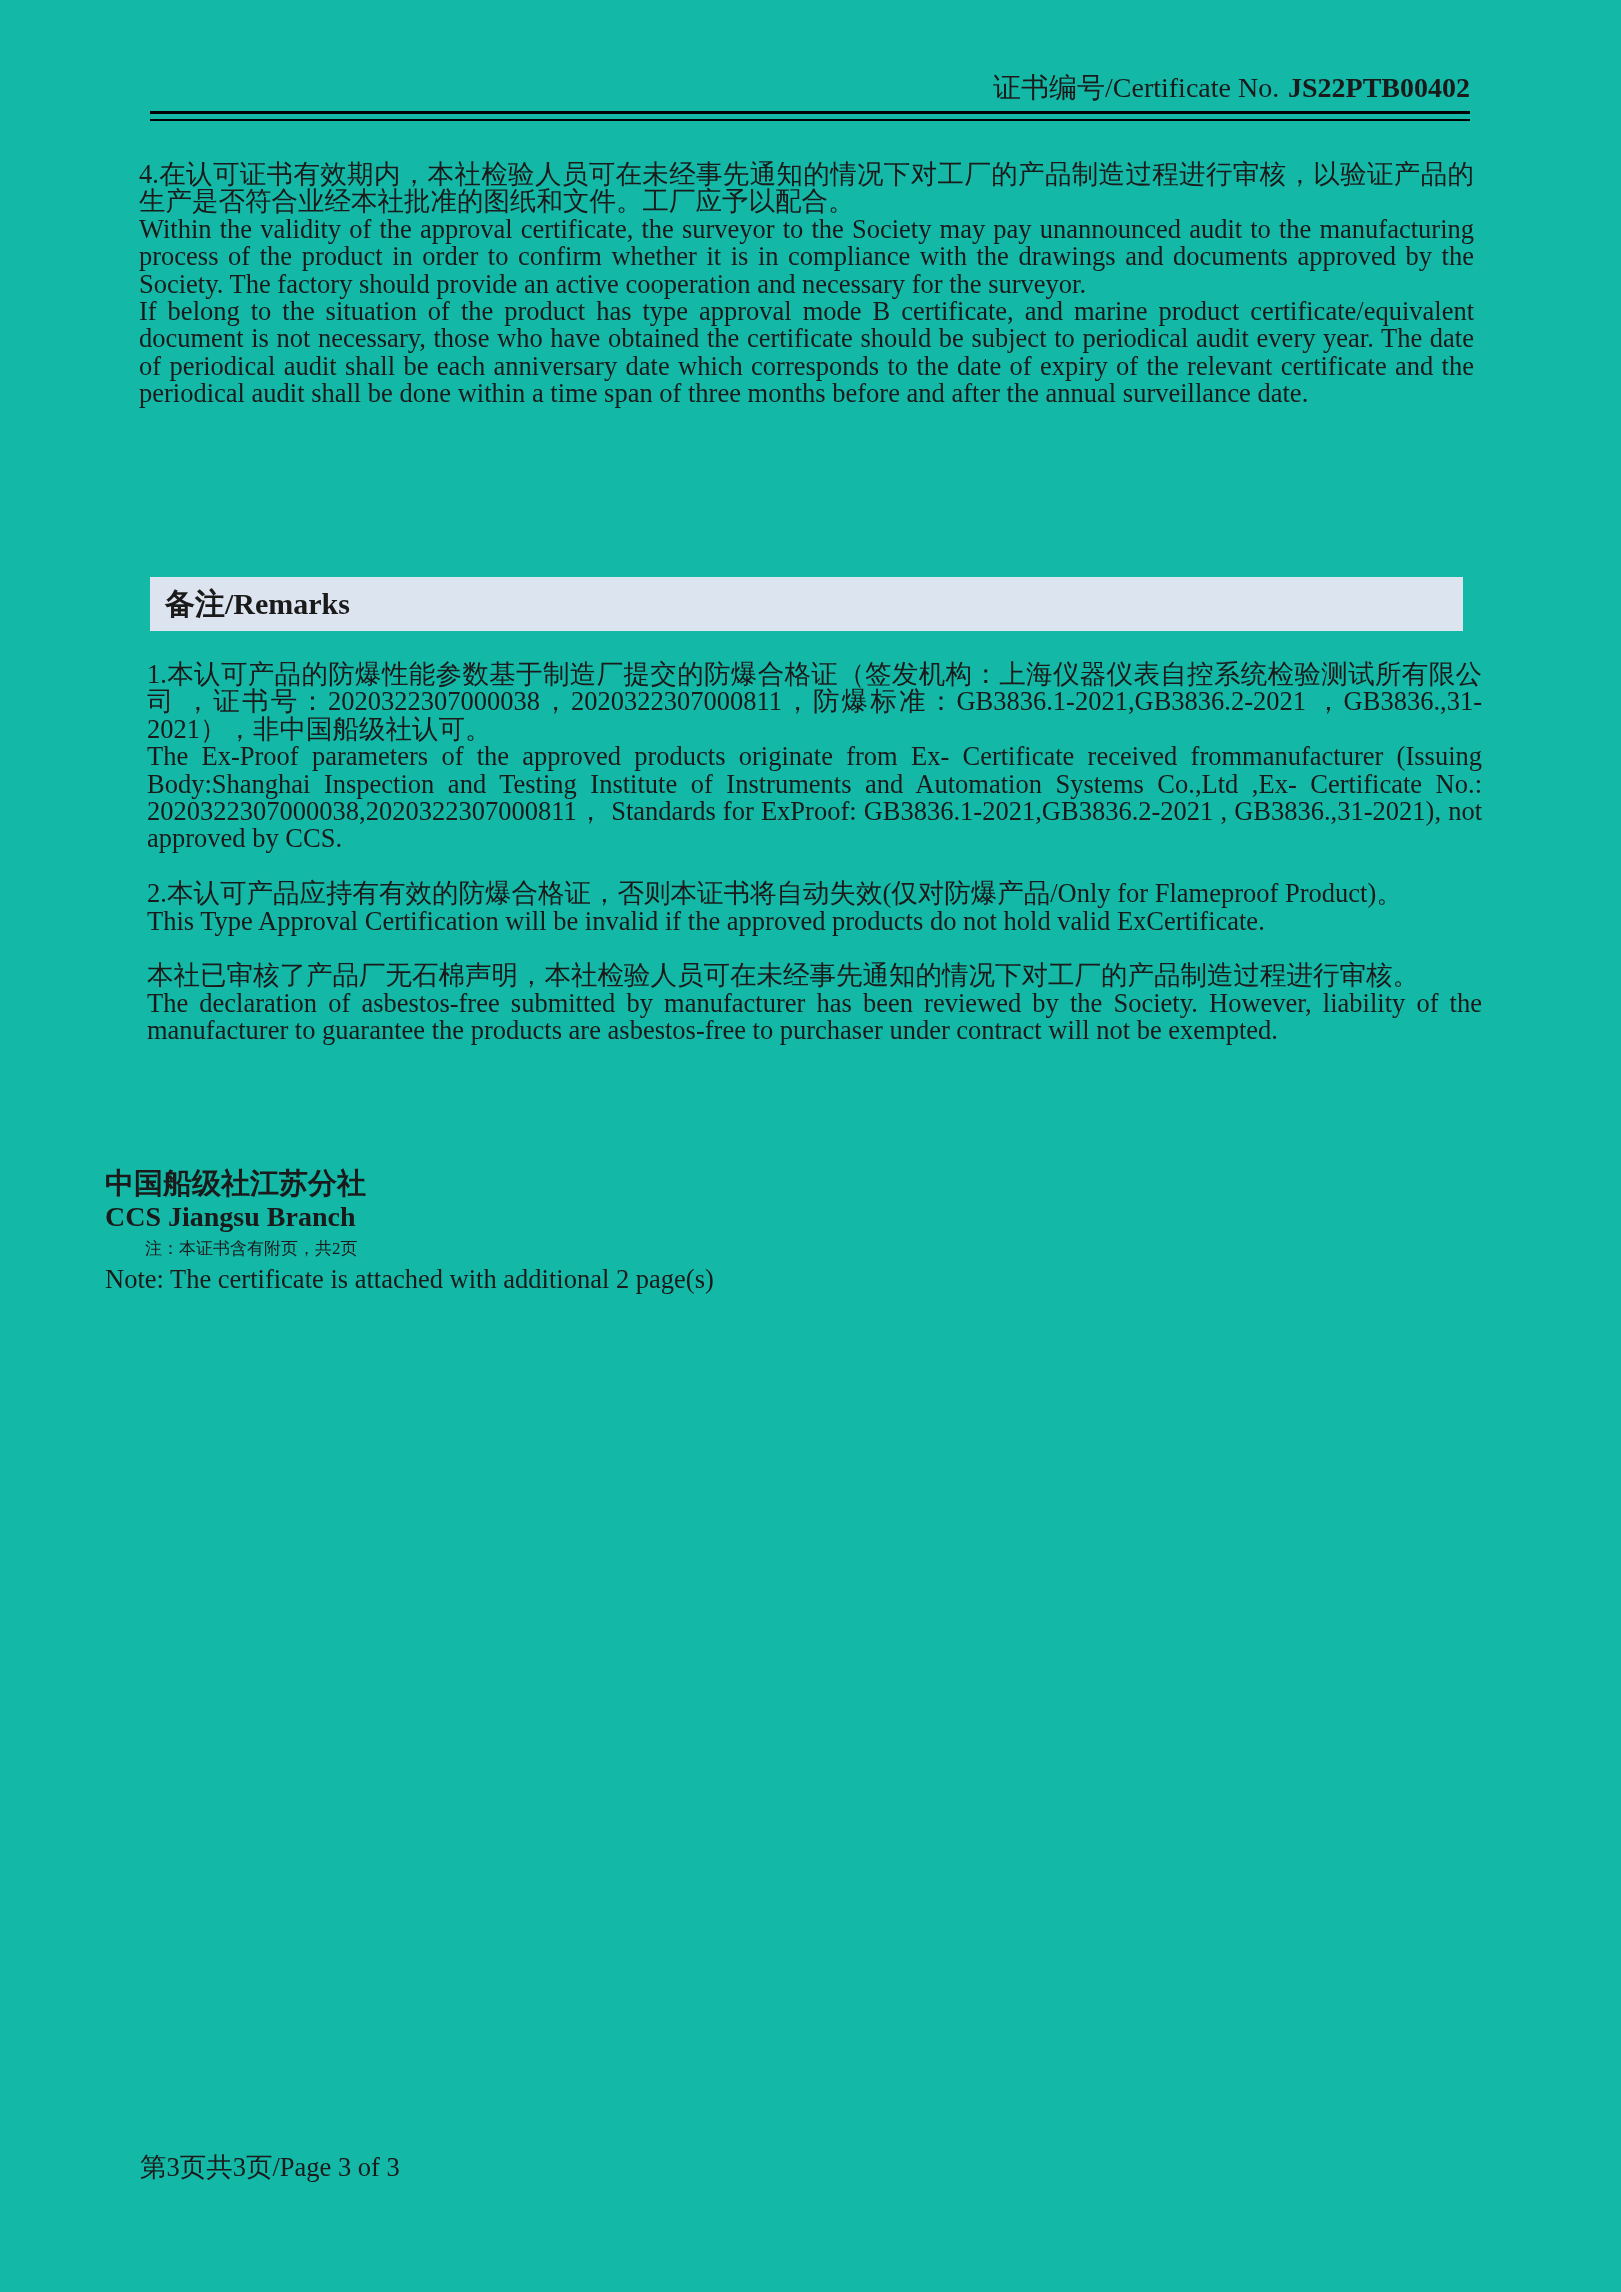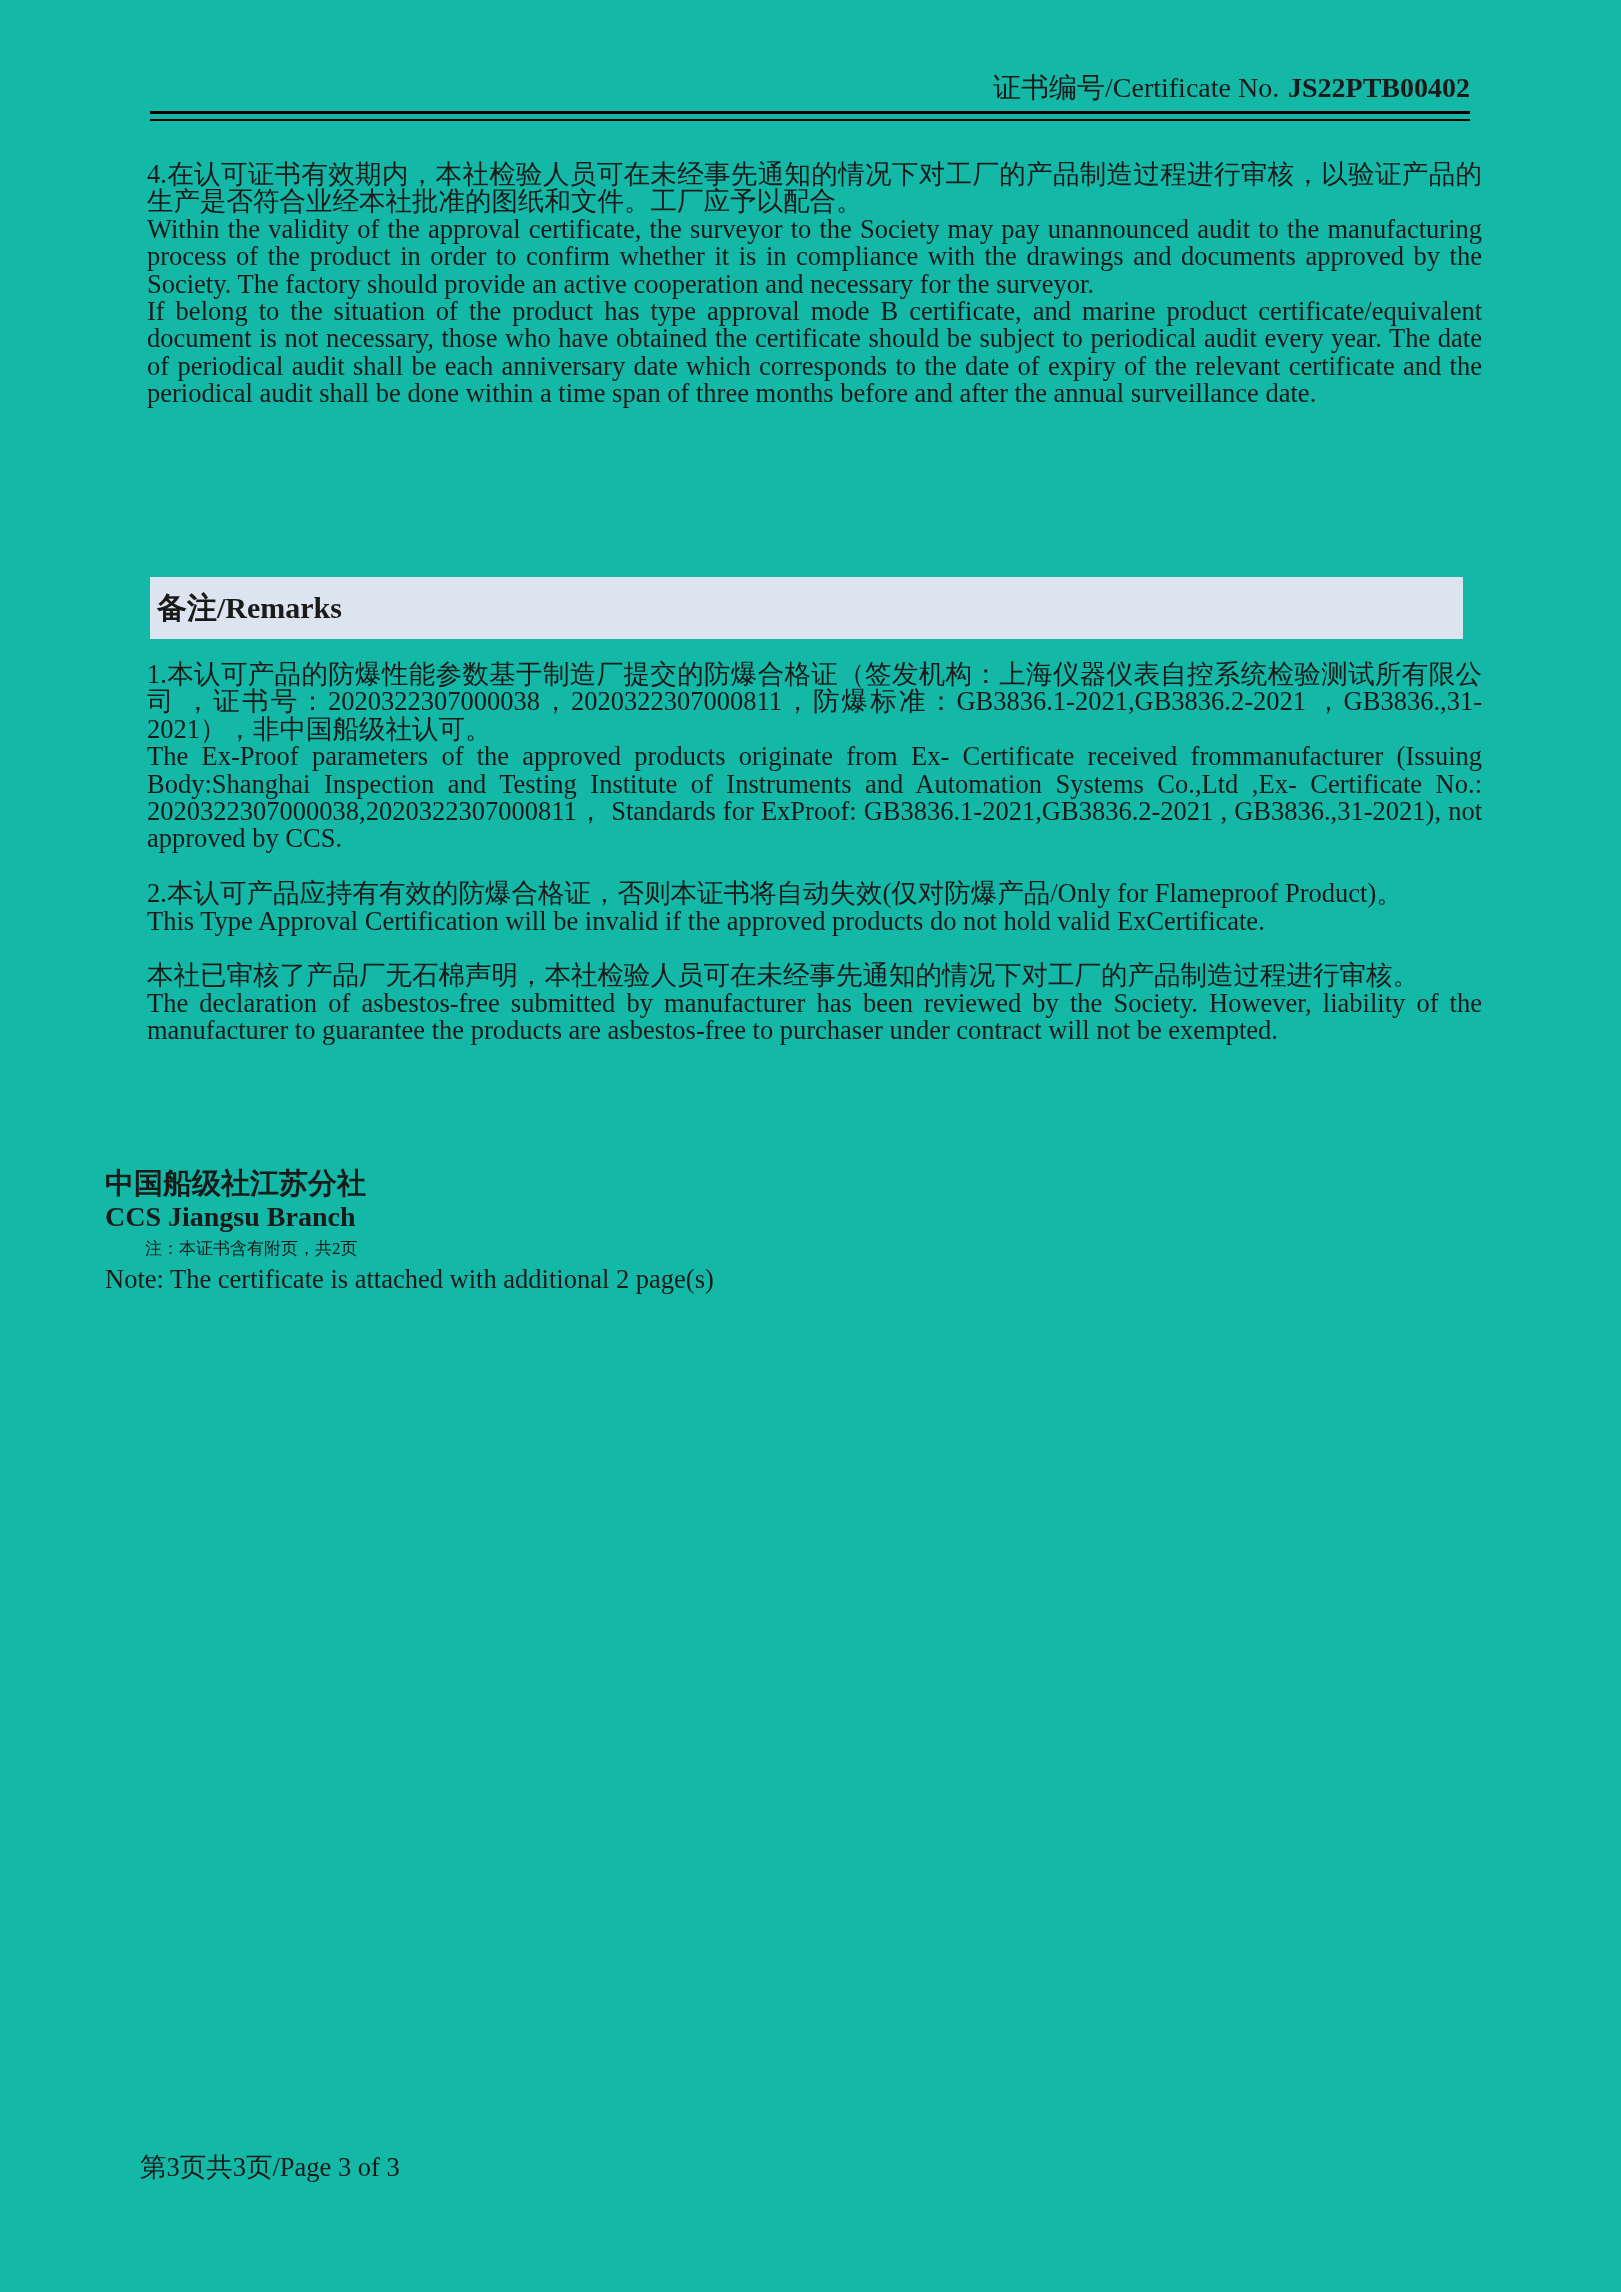--- a/index.html
+++ b/index.html
@@ -32,37 +32,37 @@
     left: 150px;
     top: 111px;
     width: 1320px;
     height: 4.9px;
     border-top: 3.9px solid #000000;
     border-bottom: 2.9px solid #000000;
   }
   
   .terms {
     position: absolute;
-    left: 147px;
+    left: 139px;
     top: 161px;
     width: 1335px;
     font-size: 26.5px;
     line-height: 27.4px;
     text-align: justify;
   }
   .terms p { margin: 0; }
   
   .remarks-band {
     position: absolute;
     left: 150px;
     top: 577px;
     width: 1313px;
-    height: 62px;
+    height: 54px;
     box-sizing: border-box;
-    padding-left: 7px;
+    padding-left: 15px;
     display: flex;
     align-items: center;
     background: #dce4ef;
   }
   .remarks-band .band-title {
     font-size: 30px;
     font-weight: bold;
     line-height: 1;
   }
   

